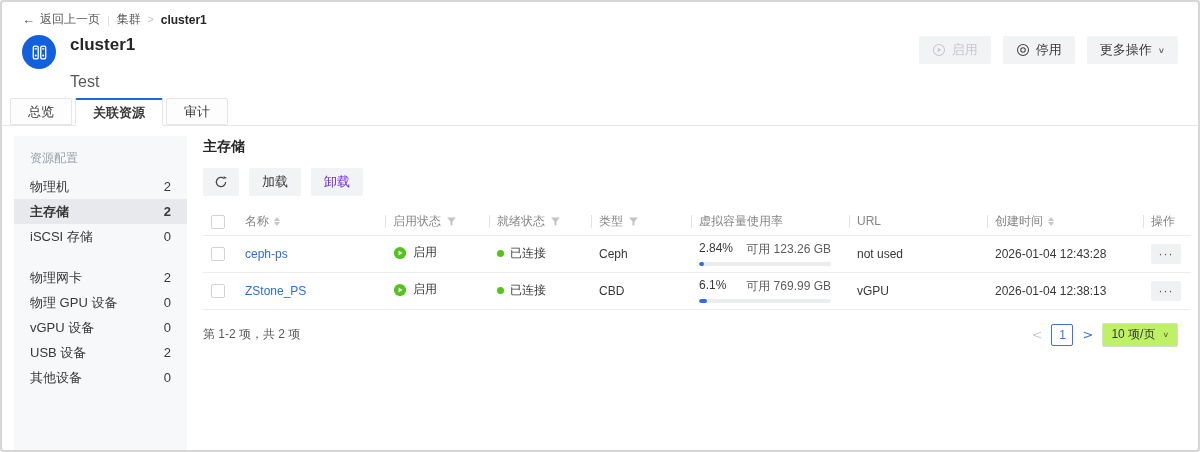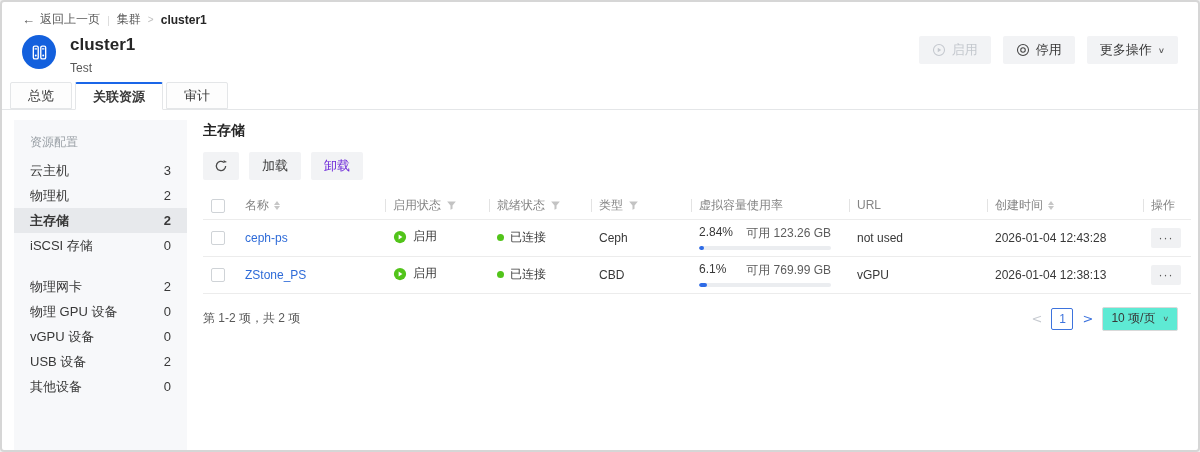--- a/index.html
+++ b/index.html
@@ -15,21 +15,21 @@
   .crumb-divider { color:#d9d9d9; font-size:11px; }
   .crumb-sep { color:#bfbfbf; font-size:10px; }
   .crumb-current { color:#262626; font-weight:700; }
 
   
   .header-row { display:flex; align-items:flex-start; padding:7px 20px 6px; }
   .avatar { width:34px; height:34px; border-radius:50%; background:#1360dd; display:flex;
             align-items:center; justify-content:center; flex-shrink:0; }
   .titles { margin-left:14px; }
   .page-title { font-size:17px; font-weight:700; color:#262626; line-height:20px; }
-  .page-subtitle { font-size:12px; color:#595959; margin-top:6px; }
+  .page-subtitle { font-size:16px; color:#595959; margin-top:18px; }
   .actions { margin-left:auto; display:flex; gap:12px; margin-top:1px; }
   .btn { height:28px; padding:0 13px; background:#f2f3f5; border:none; border-radius:2px;
          font-size:13px; color:#383838; display:flex; align-items:center; gap:6px; cursor:pointer;
          font-family:inherit; }
   .btn.disabled { color:#c4c8ce; cursor:default; }
   .btn svg { display:block; }
   .chevron { font-size:10px; color:#595959; transform:scaleY(.8); }
 
   
   .tabbar { padding:0 8px; display:flex; gap:3px; border-bottom:1px solid #e4e6e8; margin-top:1px; }
@@ -87,21 +87,21 @@
 
   
   .table-footer { display:flex; justify-content:space-between; align-items:center; padding:13px 2px 0 0;
                   font-size:12px; color:#595959; }
   .pager { display:flex; align-items:center; gap:9px; }
   .pg-arrow { font-size:13px; cursor:pointer; font-family:"DejaVu Sans",sans-serif; }
   .pg-prev { color:#c6cad0; }
   .pg-next { color:#3d73dd; }
   .pg-page { width:22px; height:22px; border:1px solid #3d73dd; color:#3d73dd; border-radius:2px;
              display:flex; align-items:center; justify-content:center; cursor:pointer; }
-  .pg-size { height:24px; border:1px solid #d9d9d9; border-radius:2px; background:#5eead4; padding:0 8px;
+  .pg-size { height:24px; border:1px solid #d9d9d9; border-radius:2px; background:#bef264; padding:0 8px;
              display:flex; align-items:center; gap:7px; color:#383838; cursor:pointer; }
   .pg-size .chevron { font-size:9px; }
 </style>
 </head>
 <body>
 
 <div class="page">
 
   <div class="topbar">
     <span class="back">
@@ -155,24 +155,20 @@
     <div class="tab active">关联资源</div>
     <div class="tab">审计</div>
   </div>
 
   <div class="content">
 
     <aside class="sidebar">
       <div class="side-section">
         <div class="side-section-title">资源配置</div>
         <div class="side-item">
-          <span>云主机</span>
-          <span>3</span>
-        </div>
-        <div class="side-item">
           <span>物理机</span>
           <span>2</span>
         </div>
         <div class="side-item selected">
           <span>主存储</span>
           <span>2</span>
         </div>
         <div class="side-item">
           <span>iSCSI 存储</span>
           <span>0</span>

